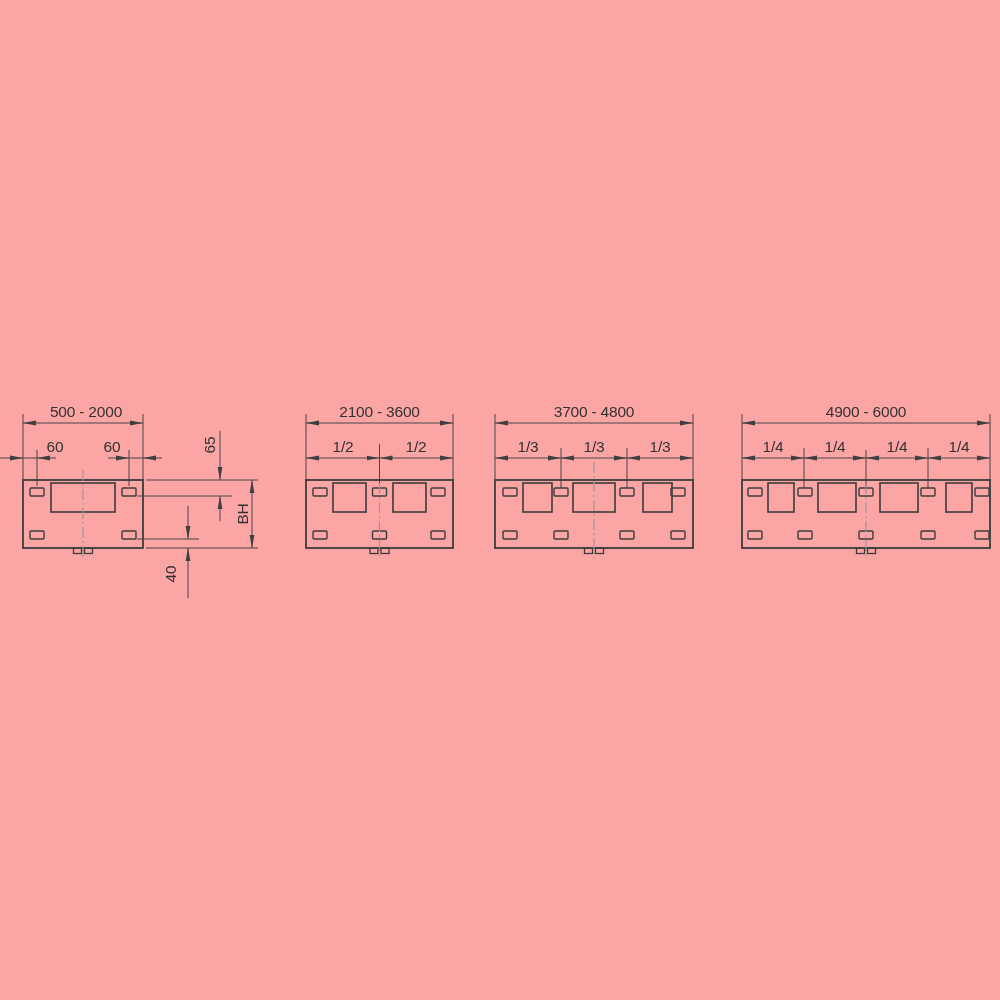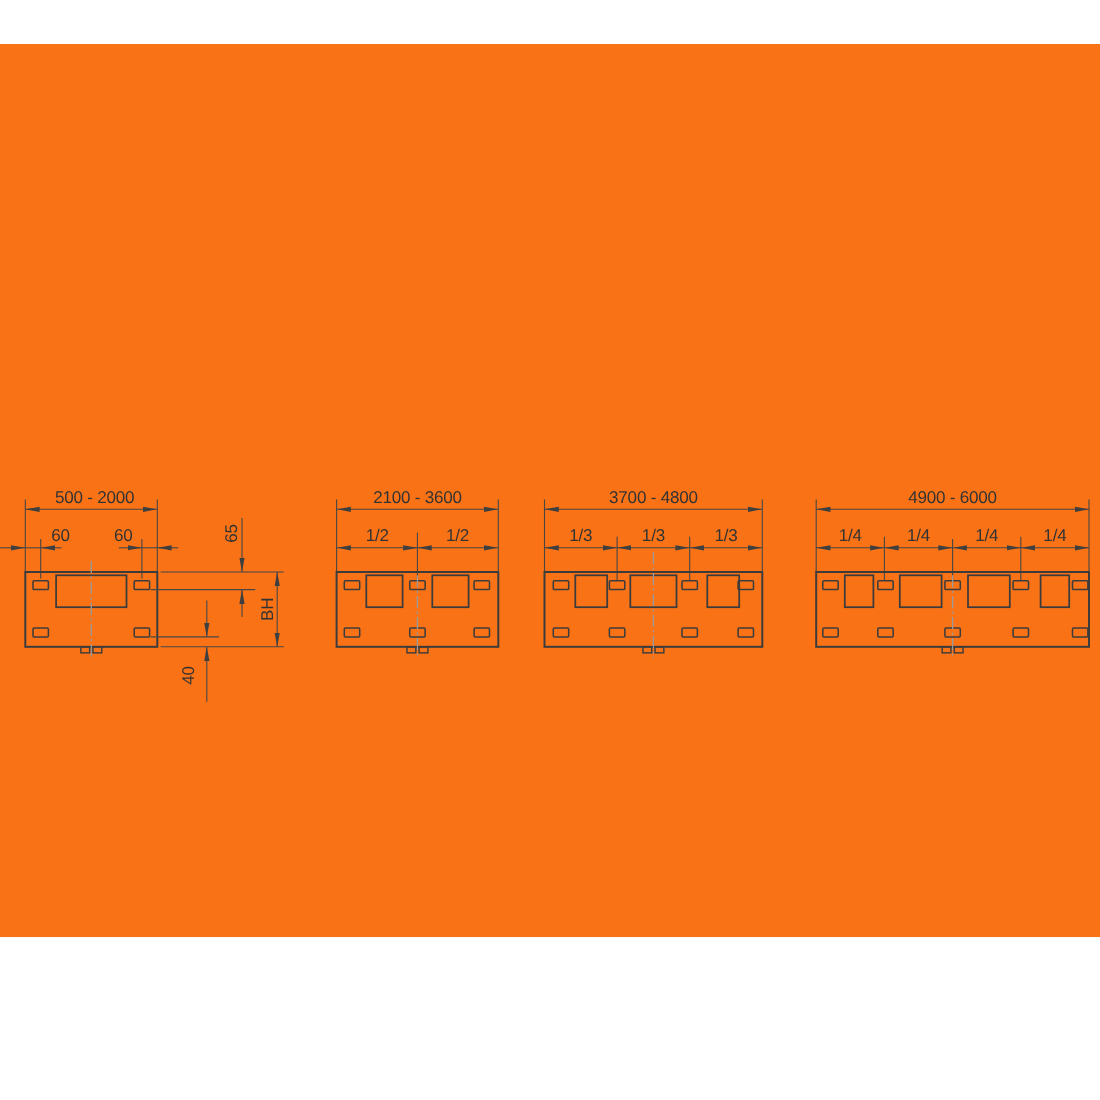--- a/index.html
+++ b/index.html
@@ -1,17 +1,17 @@
 <!DOCTYPE html>
 <html><head>
 <meta charset="utf-8">
 <style>
   html,body{margin:0;padding:0;background:#fff;}
-  .canvas{position:relative;width:1000px;height:812px;background:#f97316;overflow:hidden;
-          font-family:"Liberation Sans",sans-serif;margin-top:40px;}
+  .canvas{position:relative;width:1000px;height:1000px;background:#fca5a5;overflow:hidden;
+          font-family:"Liberation Sans",sans-serif;}
   svg{display:block;}
   text{font-family:"Liberation Sans",sans-serif;font-size:15.5px;fill:#333;letter-spacing:-0.2px;}
   .ext{stroke:#474747;stroke-width:1;fill:none;}
   .dim{stroke:#474747;stroke-width:1;fill:none;}
   .plate{stroke:#3c3c3c;stroke-width:1.8;fill:none;}
   .cutout{stroke:#3c3c3c;stroke-width:1.6;fill:none;}
   .slot{stroke:#3c3c3c;stroke-width:1.4;fill:none;}
   .tab{stroke:#3c3c3c;stroke-width:1.3;fill:none;}
   .cl{stroke:#9a9a9a;stroke-width:1.2;fill:none;stroke-dasharray:11 3 2 3;}
 </style>

